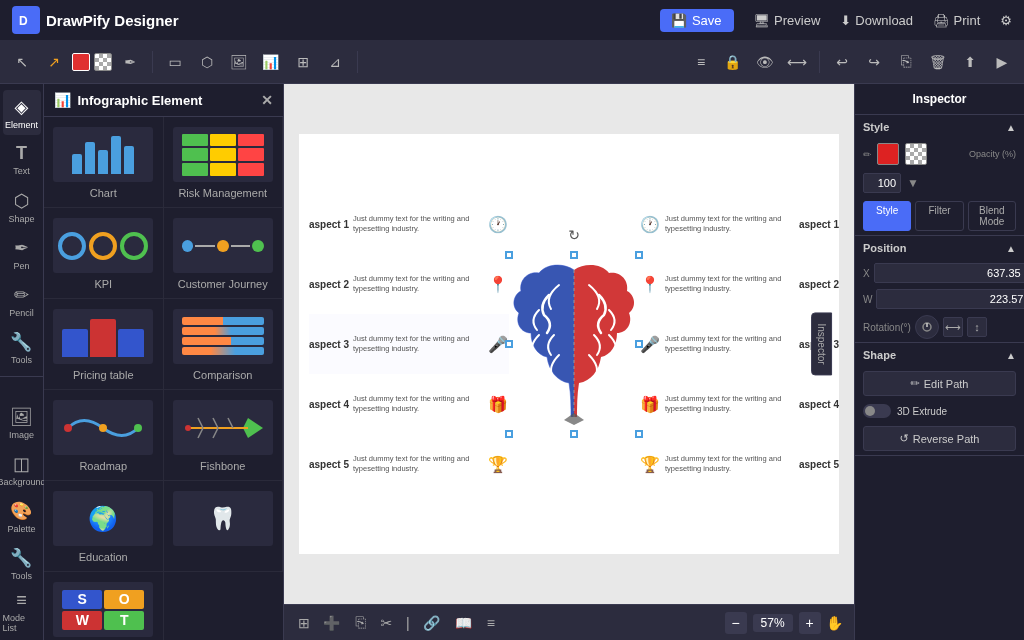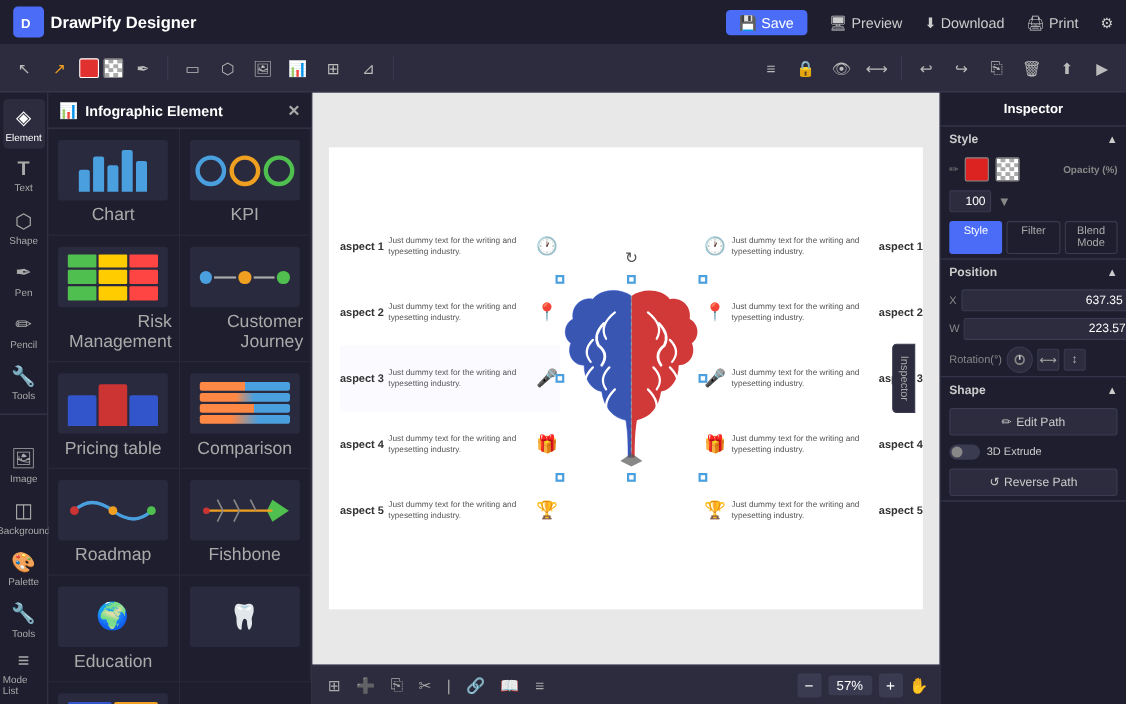--- a/index.html
+++ b/index.html
@@ -158,21 +158,21 @@
       width: 100px;
       height: 55px;
       border-radius: 3px;
       margin-bottom: 5px;
       display: flex;
       align-items: center;
       justify-content: center;
       overflow: hidden;
       background: #2a2a3e;
     }
-    .panel-item-label { font-size: 16px; color: #aaa; text-align: right; }
+    .panel-item-label { font-size: 11px; color: #aaa; text-align: right; }
 
     
     .thumb-chart { display: flex; align-items: flex-end; gap: 3px; padding: 4px; }
     .thumb-bar { width: 10px; background: #4a9fdf; border-radius: 2px 2px 0 0; }
     .canvas-inner {
       background: #fff;
       width: 540px;
       height: 420px;
       position: relative;
       display: flex;
@@ -320,21 +320,20 @@
     }
     .color-swatch-check {
       width: 22px; height: 22px; border: 1px solid #888; border-radius: 2px; cursor: pointer;
       background: repeating-conic-gradient(#aaa 0% 25%, #fff 0% 50%) 0 0 / 8px 8px;
     }
     .opacity-control {
       display: flex;
       align-items: center;
       gap: 3px;
       margin-left: auto;
-      font-weight: bold;
     }
     .opacity-input {
       background: #2c2c3e;
       border: 1px solid #3a3a50;
       color: #fff;
       width: 38px;
       height: 20px;
       font-size: 11px;
       text-align: right;
       padding: 0 4px;
@@ -610,44 +609,44 @@
             <div class="thumb-bar" style="height:24px; background:#4a9fdf;"></div>
             <div class="thumb-bar" style="height:38px; background:#4a9fdf;"></div>
             <div class="thumb-bar" style="height:28px; background:#4a9fdf;"></div>
           </div>
         </div>
         <div class="panel-item-label">Chart</div>
       </div>
 
       <div class="panel-item">
         <div class="panel-item-thumb">
-          <div style="display:flex;gap:3px;padding:6px;align-items:center;justify-content:center;">
-            <div style="width:28px;height:28px;border-radius:50%;border:4px solid #4a9fdf;"></div>
-            <div style="width:28px;height:28px;border-radius:50%;border:4px solid #f0a020;"></div>
-            <div style="width:28px;height:28px;border-radius:50%;border:4px solid #4fc04f;"></div>
-          </div>
-        </div>
-        <div class="panel-item-label">KPI</div>
-      </div>
-
-      <div class="panel-item">
-        <div class="panel-item-thumb">
           <div style="width:90px; height:50px; display:grid; grid-template-columns:1fr 1fr 1fr; grid-template-rows:1fr 1fr 1fr; gap:2px; padding:4px;">
             <div style="background:#4fc04f;border-radius:1px;"></div>
             <div style="background:#ffcc00;border-radius:1px;"></div>
             <div style="background:#ff4444;border-radius:1px;"></div>
             <div style="background:#4fc04f;border-radius:1px;"></div>
             <div style="background:#ffcc00;border-radius:1px;"></div>
             <div style="background:#ff4444;border-radius:1px;"></div>
             <div style="background:#4fc04f;border-radius:1px;"></div>
             <div style="background:#ffcc00;border-radius:1px;"></div>
             <div style="background:#ff4444;border-radius:1px;"></div>
           </div>
         </div>
         <div class="panel-item-label">Risk Management</div>
+      </div>
+
+      <div class="panel-item">
+        <div class="panel-item-thumb">
+          <div style="display:flex;gap:3px;padding:6px;align-items:center;justify-content:center;">
+            <div style="width:28px;height:28px;border-radius:50%;border:4px solid #4a9fdf;"></div>
+            <div style="width:28px;height:28px;border-radius:50%;border:4px solid #f0a020;"></div>
+            <div style="width:28px;height:28px;border-radius:50%;border:4px solid #4fc04f;"></div>
+          </div>
+        </div>
+        <div class="panel-item-label">KPI</div>
       </div>
 
 
       <div class="panel-item">
         <div class="panel-item-thumb">
           <div style="width:90px;height:48px;display:flex;align-items:center;justify-content:center;gap:2px;padding:4px;">
             <div style="width:12px;height:12px;background:#4a9fdf;border-radius:50%;"></div>
             <div style="width:20px;height:2px;background:#aaa;"></div>
             <div style="width:12px;height:12px;background:#f0a020;border-radius:50%;"></div>
             <div style="width:20px;height:2px;background:#aaa;"></div>

